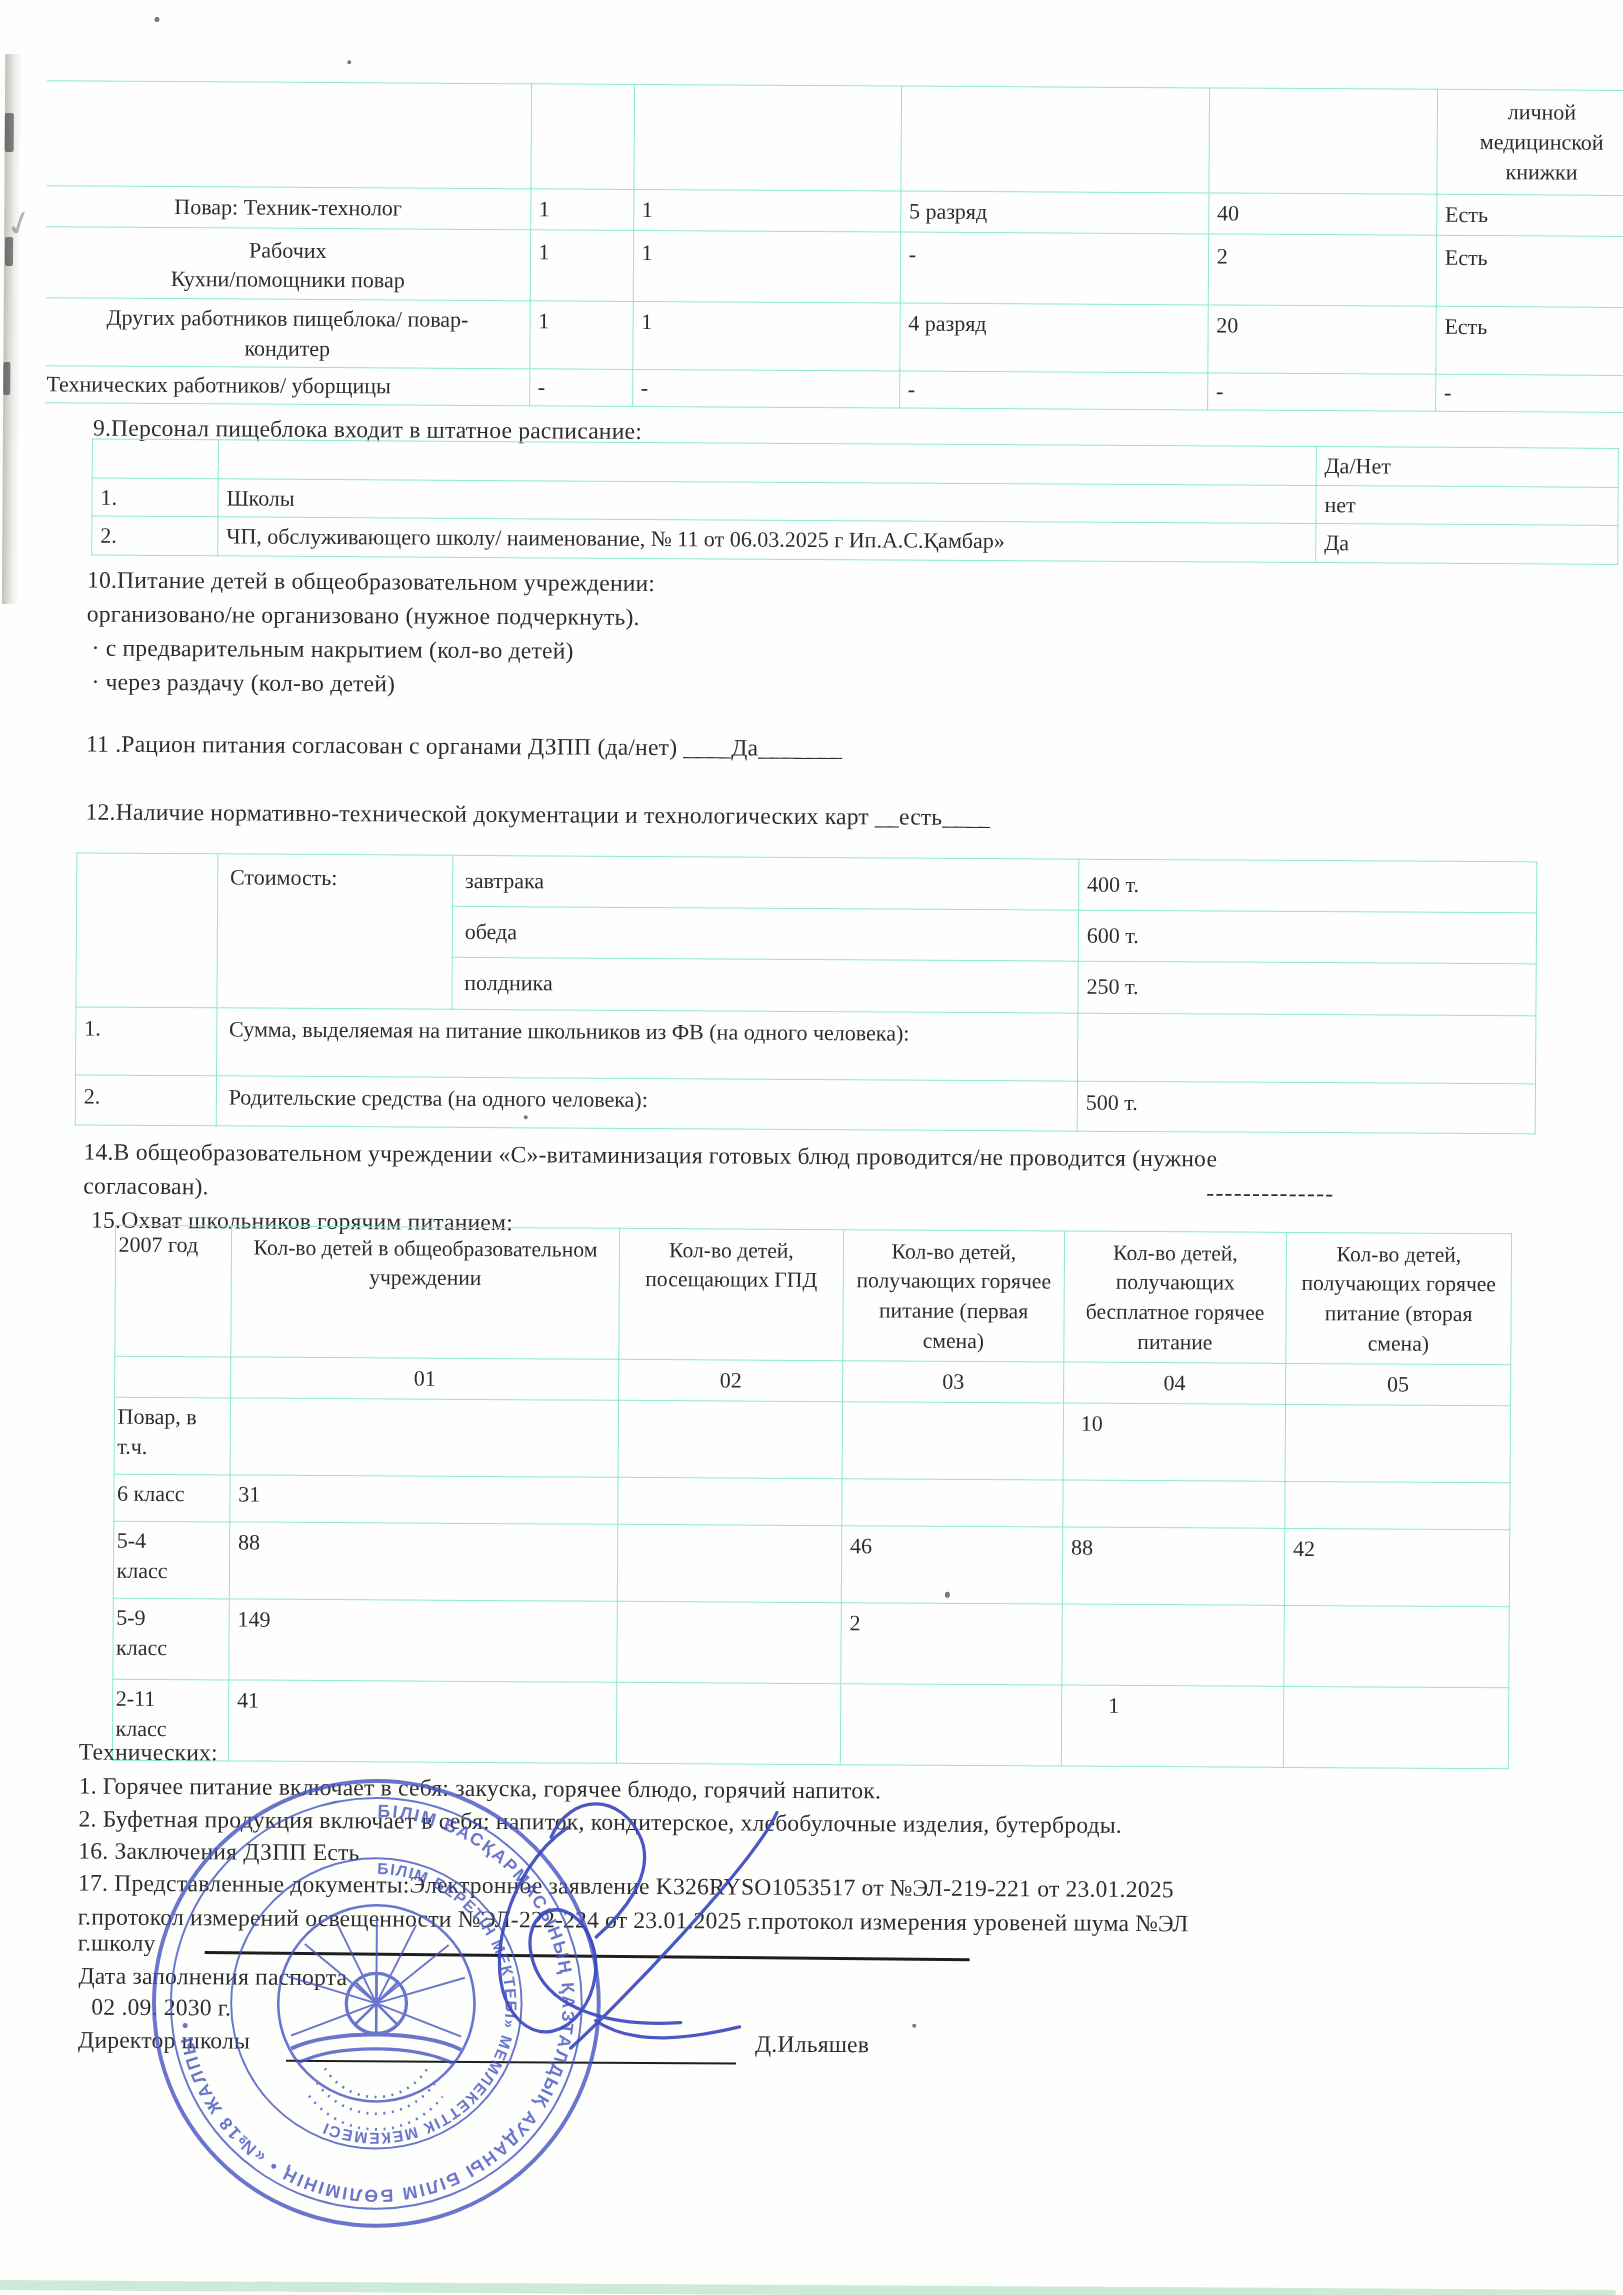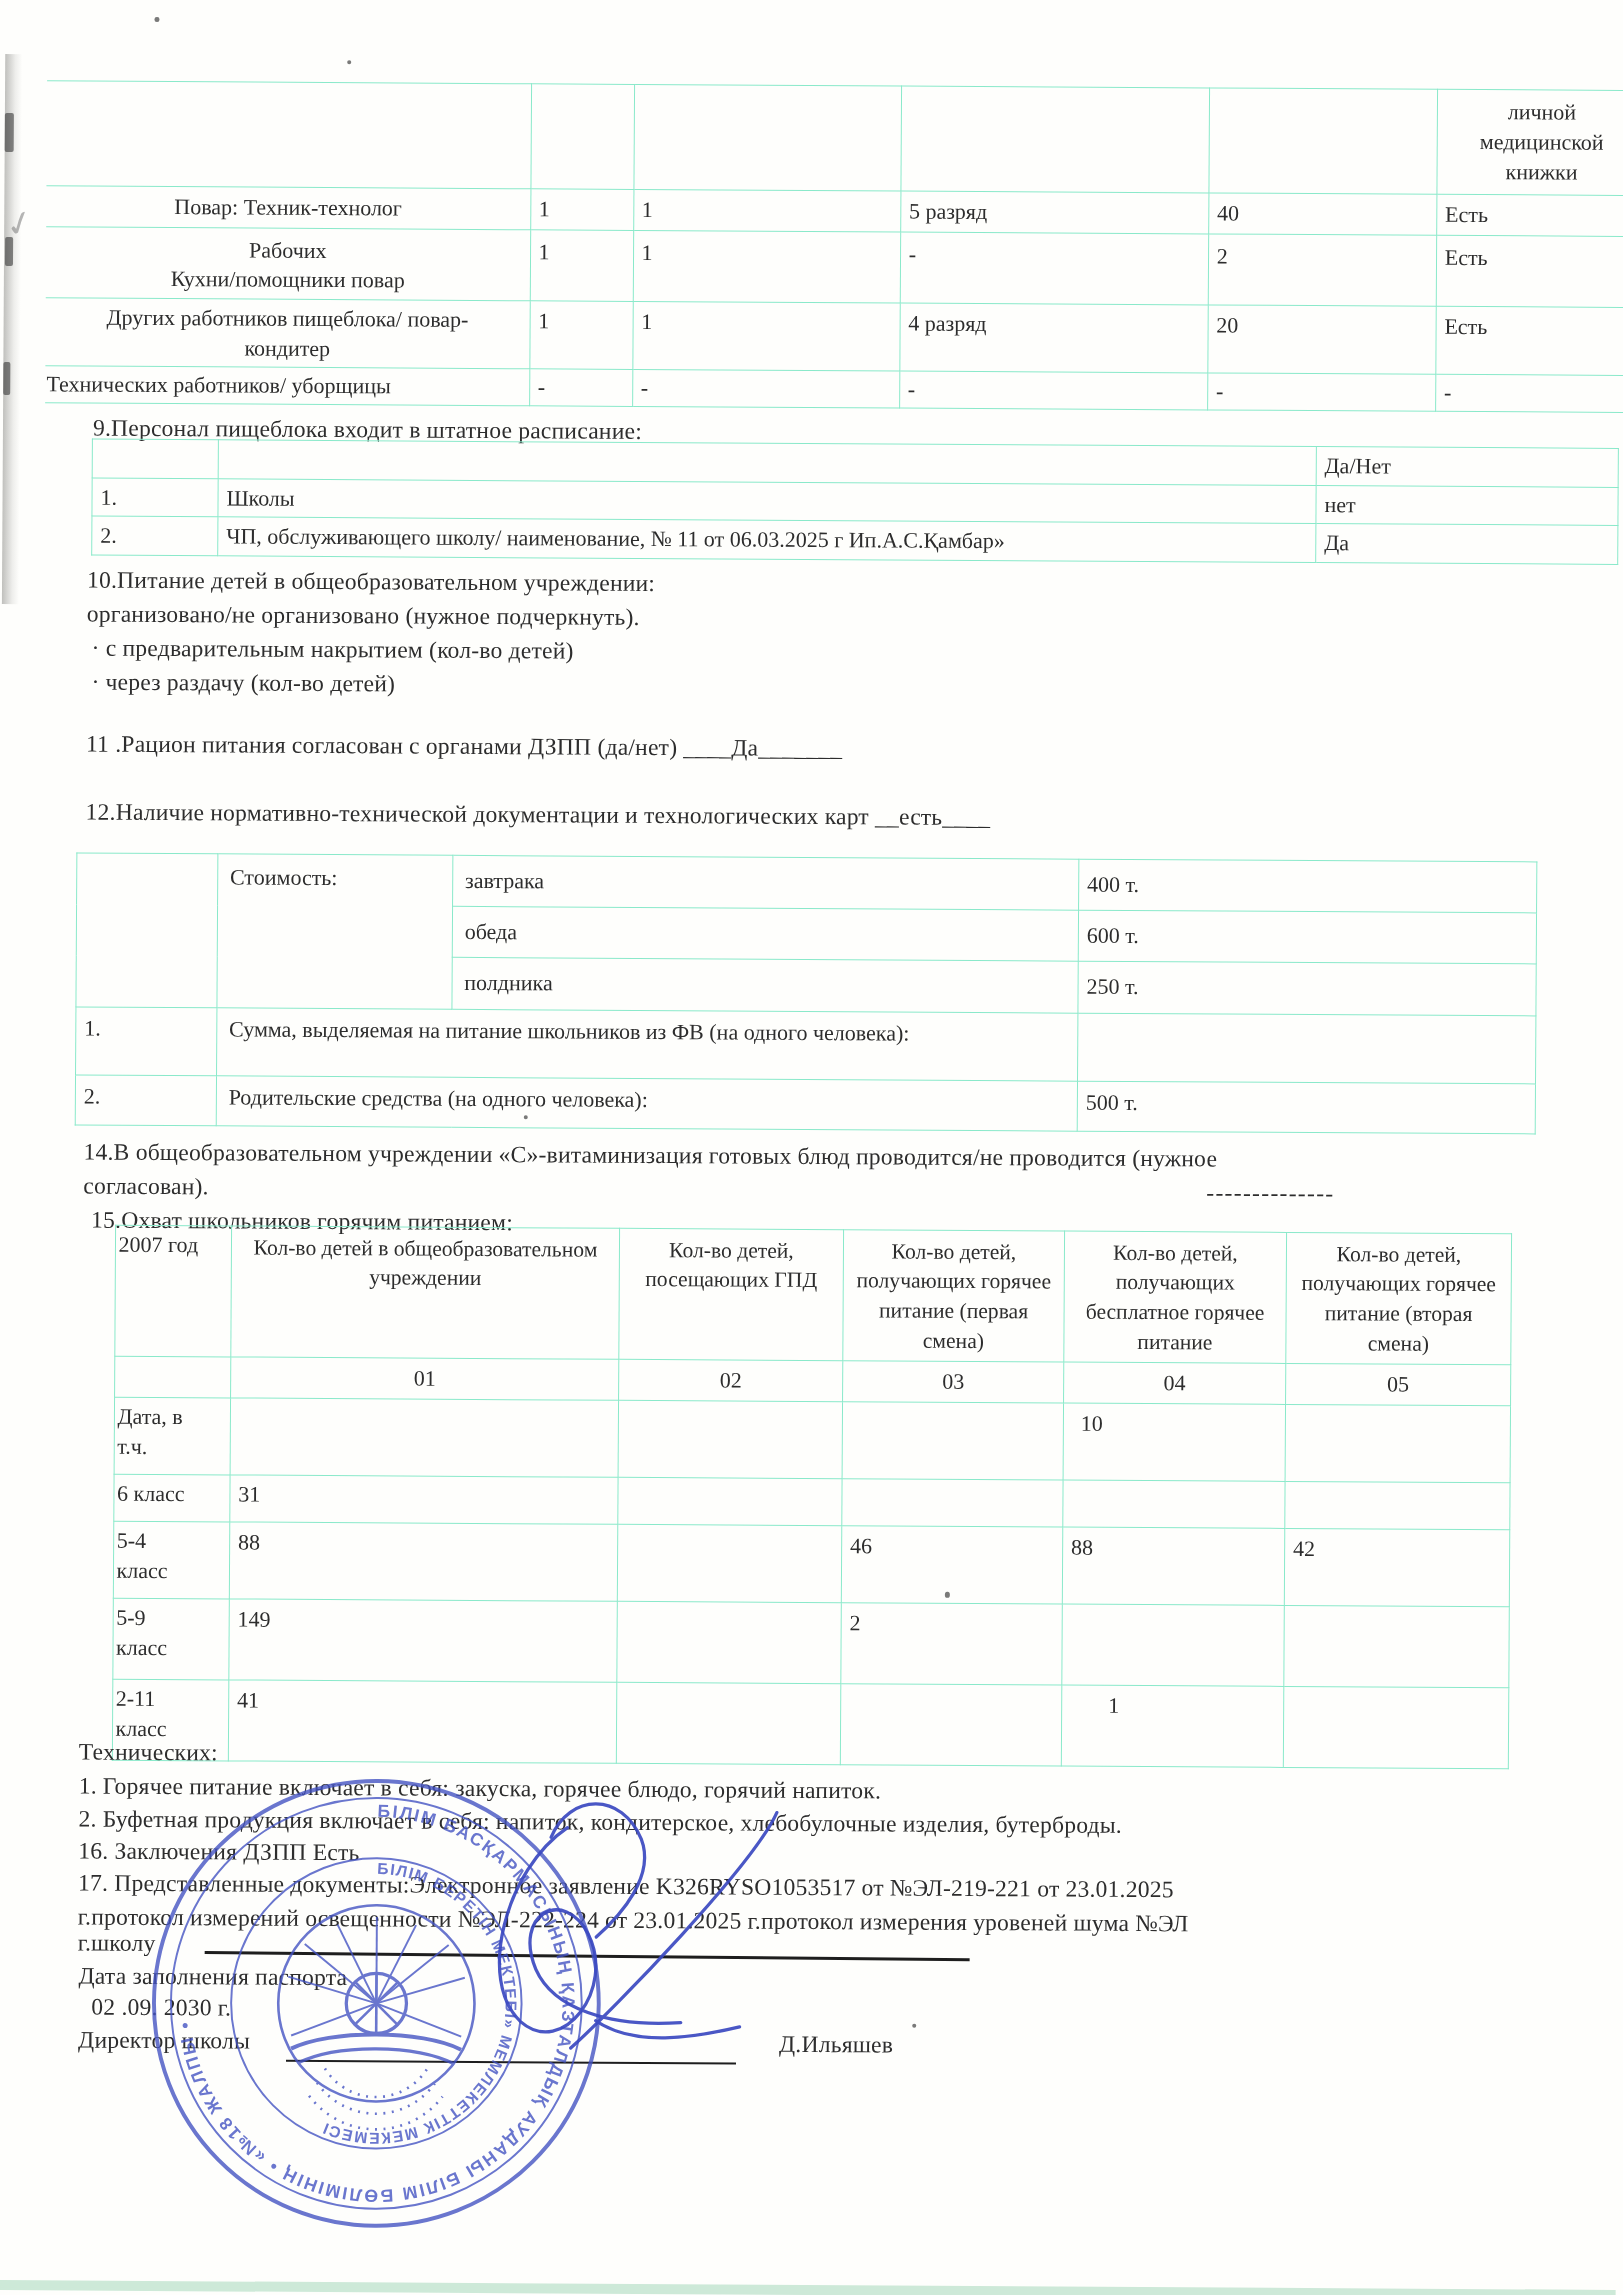--- a/index.html
+++ b/index.html
@@ -213,21 +213,21 @@
     </tr>
     <tr style="height:41px">
       <td></td>
       <td class="ctr">01</td>
       <td class="ctr">02</td>
       <td class="ctr">03</td>
       <td class="ctr">04</td>
       <td class="ctr">05</td>
     </tr>
     <tr style="height:77px">
-      <td class="top lft" style="padding:3.9px 2.6px">Дата, в
+      <td class="top lft" style="padding:3.9px 2.6px">Повар, в
 т.ч.</td>
       <td class="top" style="padding-top:5.2px"></td>
       <td class="top" style="padding-top:5.2px"></td>
       <td class="top" style="padding-top:5.2px"></td>
       <td class="top" style="padding-top:5.2px;padding-left:17px">10</td>
       <td class="top" style="padding-top:5.2px"></td>
     </tr>
     <tr style="height:47px">
       <td class="top lft" style="padding:3.9px 2.6px">6 класс</td>
       <td class="top" style="padding-top:3.9px">31</td>
@@ -272,21 +272,21 @@
   <div class="t" style="left:84px;top:1839px;">16. Заключения ДЗПП Есть</div>
   <div class="t" style="left:84px;top:1871px;width:1479px;">17. Представленные документы:Электронное заявление K326RYSO1053517 от №ЭЛ-219-221 от 23.01.2025</div>
   <div class="t" style="left:84px;top:1905px;width:1479px;">г.протокол измерений освещенности №ЭЛ-222-224 от 23.01.2025 г.протокол измерения уровеней шума №ЭЛ</div>
   <div class="t" style="left:84px;top:1931px;">г.школу</div>
   <div class="hline" style="left:211px;top:1956px;width:765px;transform:rotate(.2deg);"></div>
 
   <div class="t" style="left:85px;top:1964px;">Дата заполнения паспорта</div>
   <div class="t" style="left:98px;top:1995px;">02 .09. 2030 г.</div>
   <div class="t" style="left:85px;top:2028px;">Директор школы</div>
   <div class="hline" style="left:293px;top:2063px;width:450px;height:2px;"></div>
-  <div class="t" style="left:786px;top:2028px;">Д.Ильяшев</div>
+  <div class="t" style="left:762px;top:2028px;">Д.Ильяшев</div>
 
   <div class="stampwrap">
     <svg viewBox="0 0 740 740" width="484" height="484">
       <defs>
         <path id="arcOuter" d="M 370,85 A 285,285 0 1,1 369,85"></path>
         <path id="arcInner" d="M 370,172 A 198,198 0 1,1 369,172"></path>
       </defs>
       <g stroke="#4353c2" fill="none" opacity="0.9">
         <circle cx="370" cy="370" r="340" stroke-width="6"></circle>
         <circle cx="370" cy="370" r="314" stroke-width="3"></circle>

